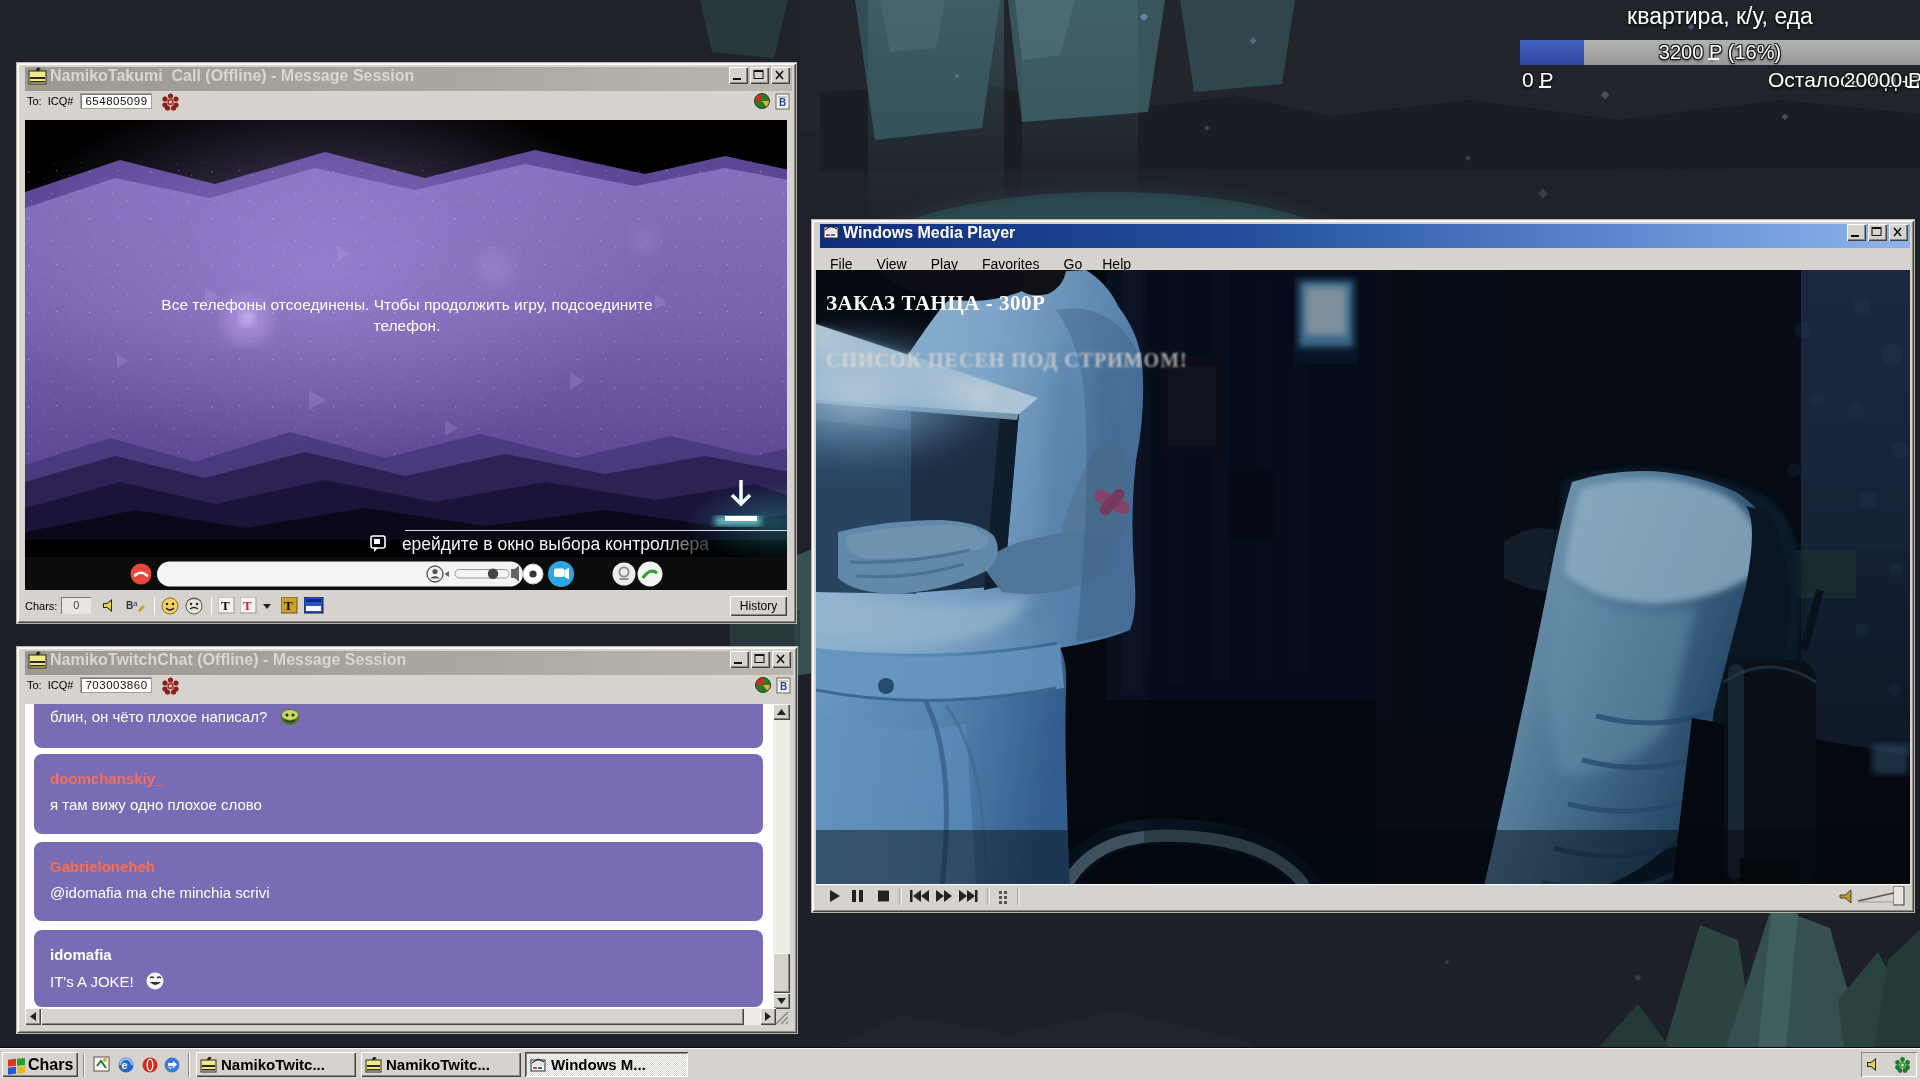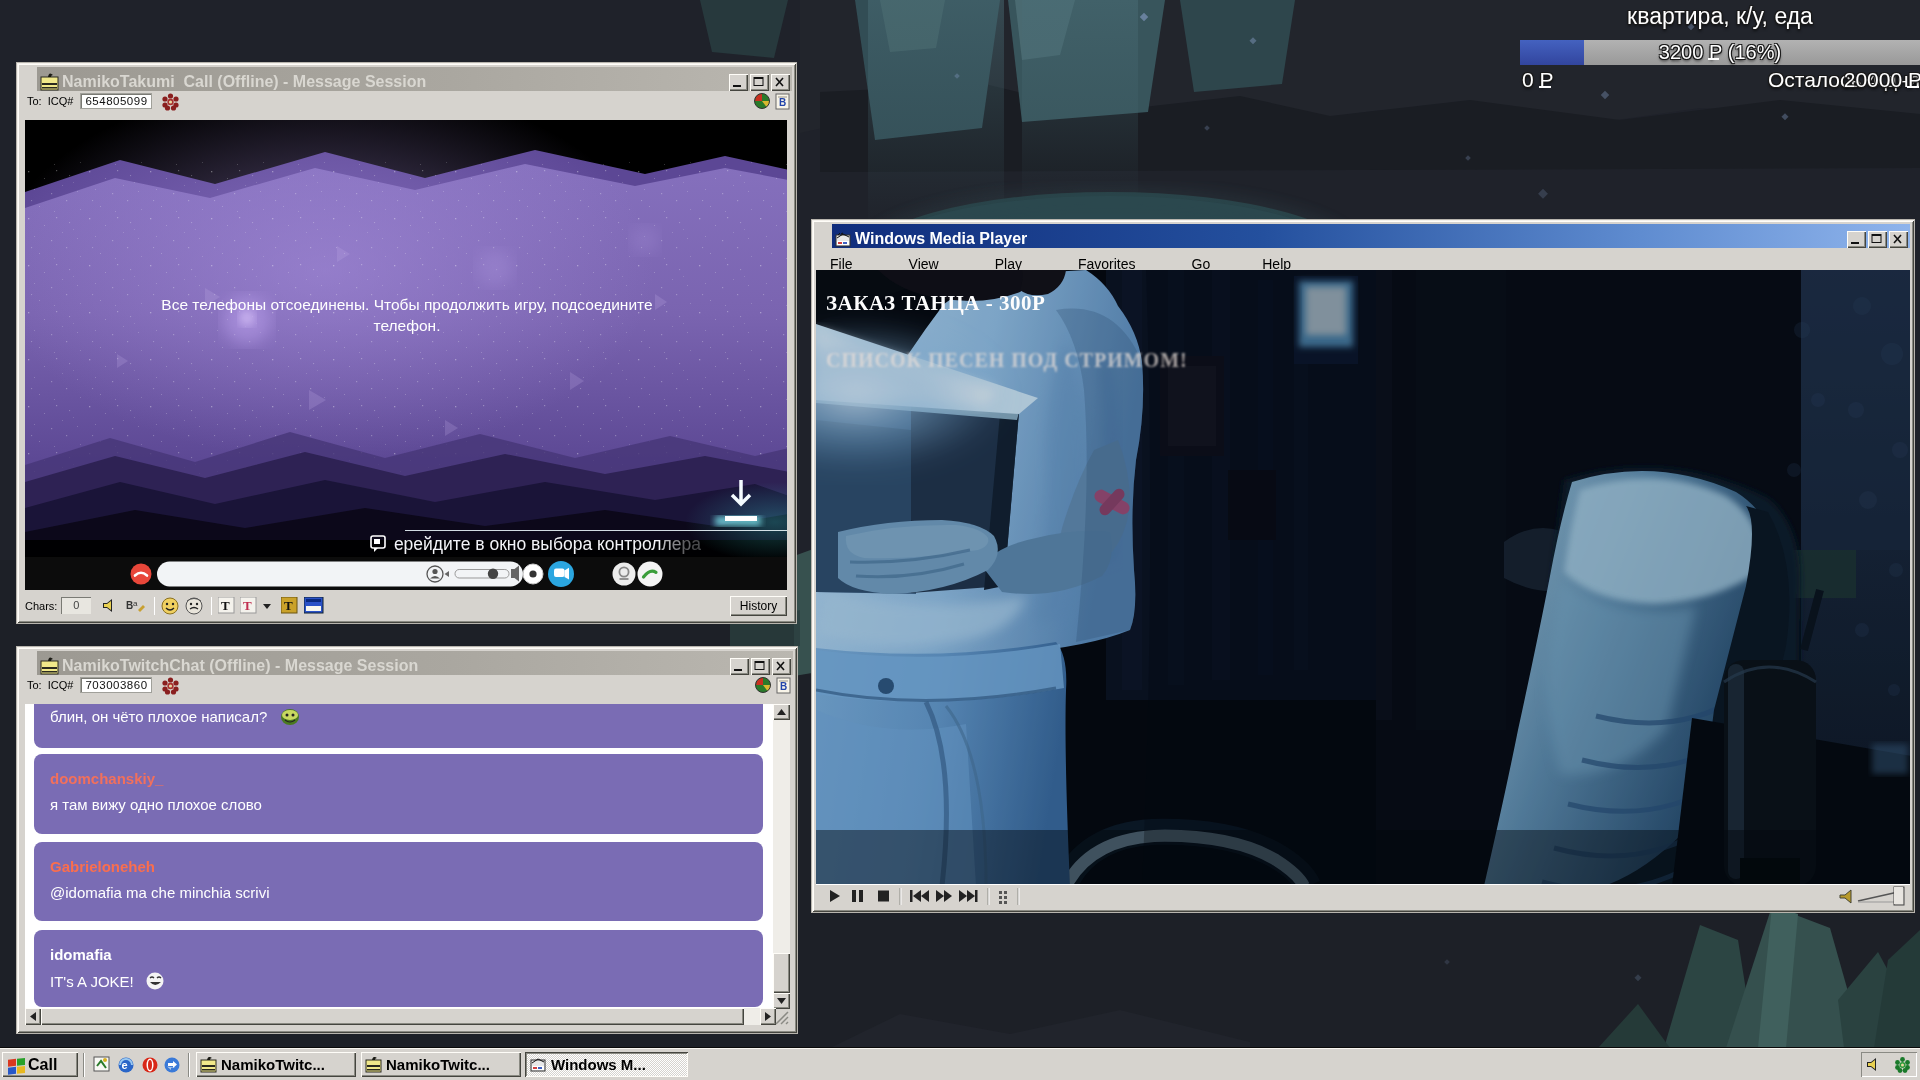--- a/index.html
+++ b/index.html
@@ -2,21 +2,21 @@
 <html><head><meta charset="utf-8">
 <style>
 html,body{margin:0;padding:0;width:1920px;height:1080px;overflow:hidden;background:#20232b;
   font-family:"Liberation Sans",sans-serif;}
 *{box-sizing:border-box;}
 .abs{position:absolute;}
 
 .win{position:absolute;background:#d6d3ce;
   box-shadow:inset 1px 1px 0 #f4f1ec, inset -1px -1px 0 #45453f, inset 2px 2px 0 #fffdf8, inset -2px -2px 0 #8a8a82;
   border:1px solid #b8b5ae;}
-.tbar{position:absolute;left:20px;right:4px;top:4px;height:24px;display:flex;align-items:flex-end;padding:0 2px;overflow:hidden;}
+.tbar{position:absolute;left:8px;right:4px;top:4px;height:24px;display:flex;align-items:flex-start;padding:0 2px;overflow:hidden;}
 .tbar.inact{background:linear-gradient(90deg,#9c9992 0%,#aaa7a0 55%,#bab7b0 100%);}
 .tbar.act{background:linear-gradient(90deg,#102d7c 0%,#24509e 40%,#5f8cd0 75%,#8fb4ec 100%);}
 .tbar .ttl{font-weight:bold;font-size:16px;letter-spacing:0px;white-space:nowrap;}
 .tbar.inact .ttl{color:#d9d7d1;}
 .tbar.act .ttl{color:#fff;}
 .wbtns{margin-left:auto;display:flex;gap:2px;}
 .wbtn{width:19px;height:17px;background:#d6d3ce;position:relative;
   box-shadow:inset 1px 1px 0 #fffdf8, inset -1px -1px 0 #45453f, inset -2px -2px 0 #8a8a82;}
 .wbtn svg{position:absolute;left:0;top:0;}
 
@@ -124,21 +124,21 @@
             <rect x="4" y="3" width="9" height="2" fill="#111"></rect>
           </svg>
         </span>
       <span class="wbtn">
           <svg width="19" height="17">
             <path d="M5,4 L12,12 M12,4 L5,12" stroke="#111" stroke-width="1.6"></path>
           </svg>
         </span>
     </span>
   </div>
-  <div class="abs" style="left:4px;right:4px;top:28px;height:32px;font-size:14px;color:#000;display:flex;align-items:center;border-bottom:1px solid #999690;gap:32px;">
+  <div class="abs" style="left:4px;right:4px;top:28px;height:32px;font-size:14px;color:#000;display:flex;align-items:center;border-bottom:1px solid #999690;">
     <span style="margin-left:14px"><u>F</u>ile</span>
       <span style="margin-left:24px"><u>V</u>iew</span>
       <span style="margin-left:24px"><u>P</u>lay</span>
       <span style="margin-left:24px">F<u>a</u>vorites</span>
       <span style="margin-left:24px"><u>G</u>o</span>
       <span style="margin-left:20px"><u>H</u>elp</span>
   </div>
 
   <div class="abs" style="left:4px;right:4px;top:50px;bottom:28px;background:#04070d;overflow:hidden;">
     <svg width="1096" height="616" viewBox="0 0 1096 616">
@@ -491,21 +491,21 @@
         </g>
       <path d="M716,8 L716,30 M707,23 L716,32 L725,23" stroke="#f4fcff" stroke-width="3.5" fill="none"></path>
       <rect x="700" y="44" width="32" height="5" fill="#fff"></rect>
     </svg>
     <div class="abs" style="left:344px;top:414px;width:420px;height:26px;color:#fff;font-size:17.5px;">
       <svg width="20" height="20" style="vertical-align:-4px">
           <rect x="2" y="2" width="14" height="12" rx="2" fill="none" stroke="#fff" stroke-width="1.6"></rect>
           <path d="M5,14 L5,18 L9,14" fill="#fff"></path>
           <rect x="5" y="5" width="6" height="5" fill="#fff"></rect>
         </svg>
-      <span style="color:#f2f3f7">ерейдите в окно выбора контрол<span style="opacity:.75">л</span><span style="opacity:.55">е</span><span style="opacity:.4">р</span><span style="opacity:.3">а</span></span>
+      <span style="margin-left:8px;color:#f2f3f7">ерейдите в окно выбора контрол<span style="opacity:.75">л</span><span style="opacity:.55">е</span><span style="opacity:.4">р</span><span style="opacity:.3">а</span></span>
     </div>
     
     <div class="abs" style="left:0;right:0;top:437px;height:35px;background:#0c0c0c;">
       <svg width="764" height="35">
         <circle cx="116" cy="17" r="10.5" fill="#e8473a"></circle>
         <path d="M110,18.5 q6,-5.5 12,0" stroke="#fff" stroke-width="2.6" fill="none" stroke-linecap="round"></path>
         <rect x="132" y="4.5" width="366" height="25" rx="12.5" fill="#f2f4f6"></rect>
         <circle cx="410" cy="17" r="8" fill="none" stroke="#555" stroke-width="1.3"></circle>
         <circle cx="410" cy="14.5" r="2.6" fill="#555"></circle>
           <path d="M405,21.5 q5,-5 10,0" fill="#555"></path>
@@ -702,21 +702,21 @@
 <div class="abs" style="left:0;top:1048px;width:1920px;height:32px;background:#d6d3ce;border-top:1px solid #f8f6f0;box-shadow:0 -1px 0 #0a0a0a;">
   <div class="abs btn98" style="left:2px;top:3px;width:76px;height:25px;display:flex;align-items:center;">
     <svg width="22" height="20" style="margin-left:3px">
         <g transform="skewY(-6)">
           <rect x="3" y="5" width="8" height="7" fill="#d83820"></rect>
           <rect x="12" y="5" width="8" height="7" fill="#28a028"></rect>
           <rect x="3" y="13" width="8" height="7" fill="#2858c8"></rect>
           <rect x="12" y="13" width="8" height="7" fill="#e8b820"></rect>
         </g>
       </svg>
-    <span style="font-weight:bold;font-size:16px;margin-left:1px;">Call</span>
+    <span style="font-weight:bold;font-size:16px;margin-left:1px;">Chars</span>
   </div>
   <span class="abs" style="left:83px;top:4px;width:2px;height:24px;background:#8a8a84;border-right:1px solid #fff;"></span>
   <svg class="abs" width="17" height="17" style="left:93px;top:7px">
       <rect x="1" y="1" width="15" height="14" fill="#f8f8f4" stroke="#555"></rect>
       <path d="M4,10 l4,-5 l5,7" stroke="#2a7a2a" fill="none" stroke-width="2"></path>
       <circle cx="12" cy="4" r="2" fill="#d8b020"></circle>
     </svg>
   <svg class="abs" width="18" height="18" style="left:117px;top:7px">
       <circle cx="9" cy="9" r="7.5" fill="#2a66c8"></circle>
       <path d="M3,9 a6,6 0 0 1 12,0" fill="none" stroke="#9ac8f0" stroke-width="2"></path>

